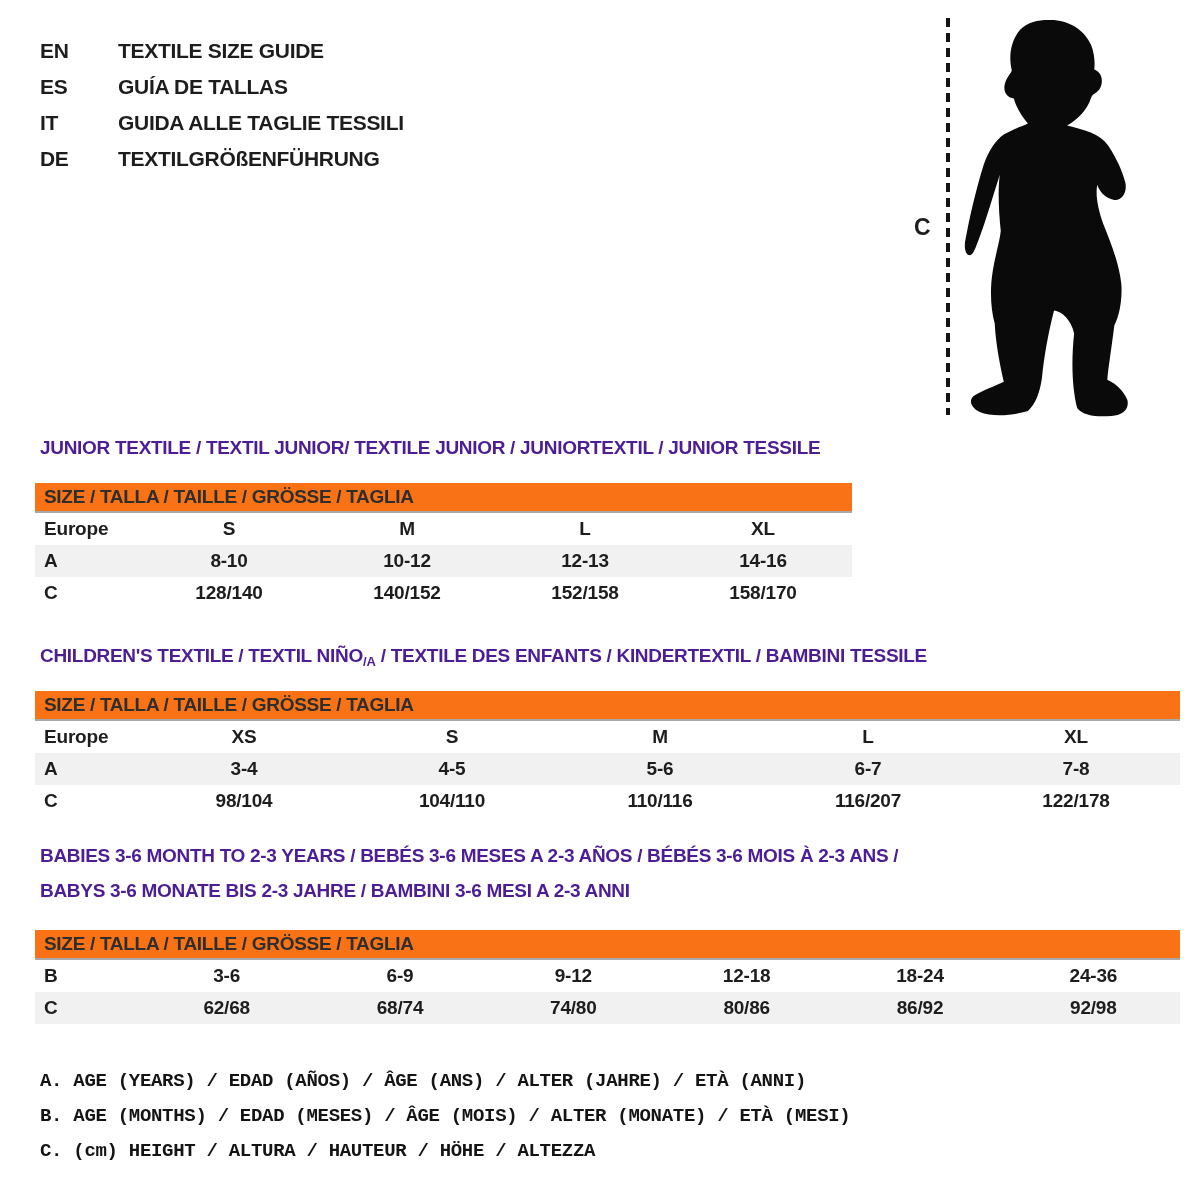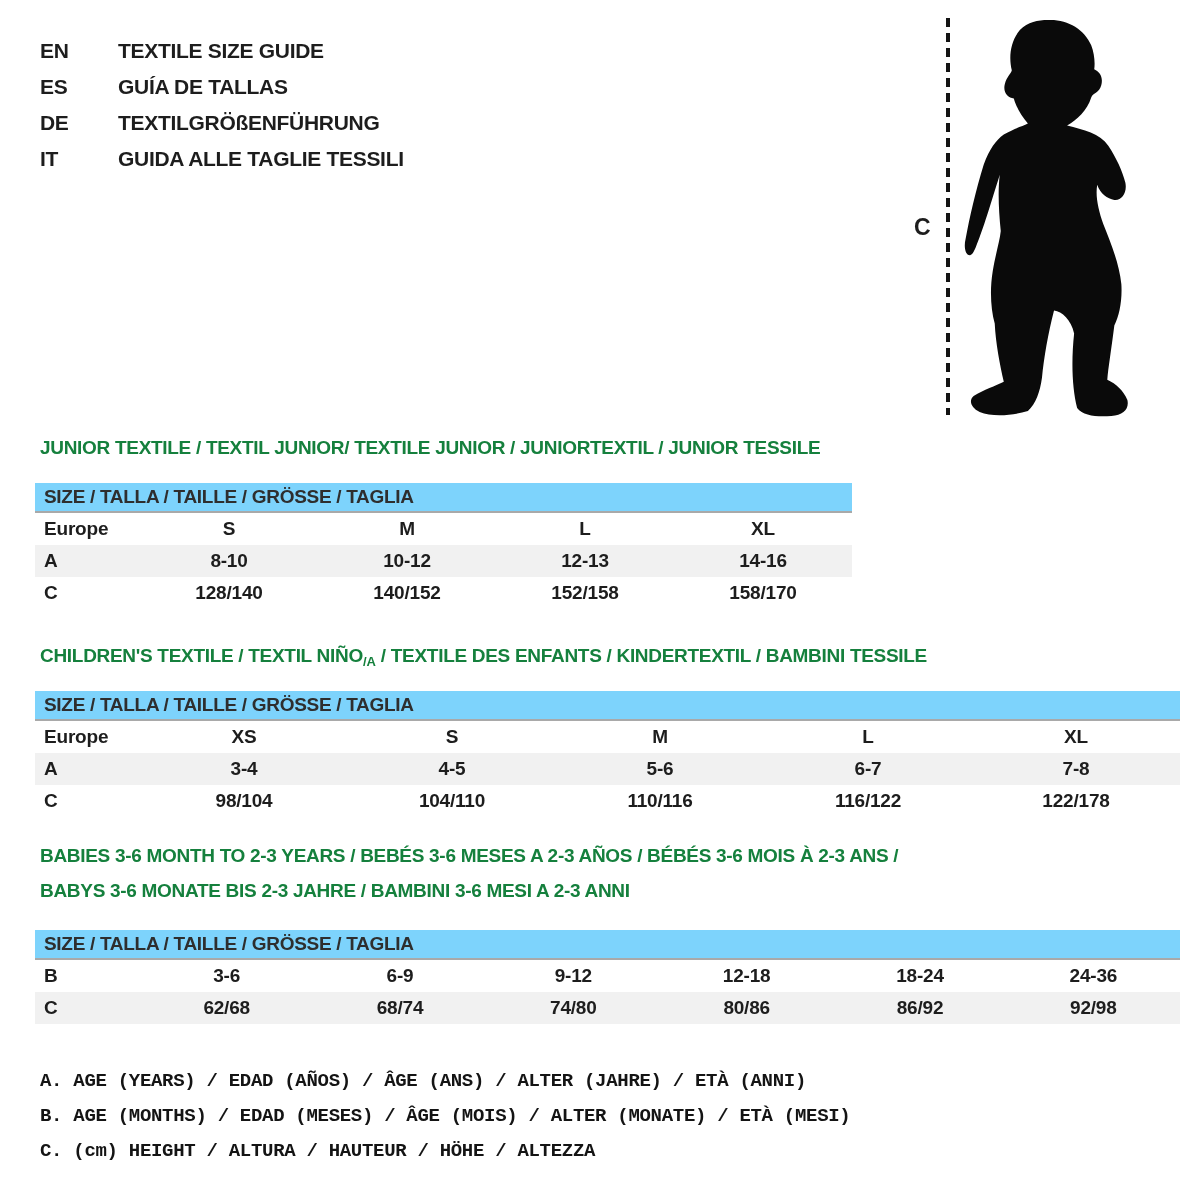--- a/index.html
+++ b/index.html
@@ -16,27 +16,27 @@
 
   
   .measure-line{
     position:absolute;left:946px;top:18px;width:4px;height:397px;
     background:repeating-linear-gradient(to bottom,#131313 0 9px,transparent 9px 15px);
   }
   .measure-label{position:absolute;left:914px;top:214px;font-size:23px;}
   .toddler{position:absolute;left:963px;top:18px;}
 
   
-  .sec-title{position:absolute;left:40px;font-size:19px;letter-spacing:-0.3px;white-space:nowrap;color:#15803d;}
+  .sec-title{position:absolute;left:40px;font-size:19px;letter-spacing:-0.3px;white-space:nowrap;color:#4c1d95;}
   .sub{font-size:13px;vertical-align:-4px;letter-spacing:0;}
 
   
   .sizetable{position:absolute;left:35px;}
   .size-header{
-    height:30px;background:#7dd3fc;border-bottom:2px solid #a9a9a9;box-sizing:border-box;
+    height:30px;background:#f97316;border-bottom:2px solid #a9a9a9;box-sizing:border-box;
     display:flex;align-items:center;padding-left:9px;font-size:19px;color:#2e2e2e;letter-spacing:-0.3px;
   }
   .trow{display:grid;height:32px;align-items:center;font-size:19px;letter-spacing:-0.2px;}
   .cols4{grid-template-columns:105px repeat(4,1fr);}
   .cols5{grid-template-columns:105px repeat(5,1fr);}
   .cols6{grid-template-columns:105px repeat(6,1fr);}
   .trow .lab{padding-left:9px;text-align:left;}
   .trow .val{text-align:center;}
   .alt{background:#f1f1f1;}
 
@@ -52,24 +52,24 @@
 <body>
 
 <div class="lang-block">
   <div class="lang-row">
     <span class="lang-code">EN</span><span>TEXTILE SIZE GUIDE</span>
   </div>
   <div class="lang-row">
     <span class="lang-code">ES</span><span>GUÍA DE TALLAS</span>
   </div>
   <div class="lang-row">
+    <span class="lang-code">IT</span><span>GUIDA ALLE TAGLIE TESSILI</span>
+  </div>
+  <div class="lang-row">
     <span class="lang-code">DE</span><span>TEXTILGRÖßENFÜHRUNG</span>
-  </div>
-  <div class="lang-row">
-    <span class="lang-code">IT</span><span>GUIDA ALLE TAGLIE TESSILI</span>
   </div>
 </div>
 
 <div class="measure-line"></div>
 <div class="measure-label">C</div>
 <svg class="toddler" width="172" height="402" viewBox="0 0 170 400">
   <path fill="#0a0a0a" d="
     M84,2
     C103,1 120,11 127,27
     C130,35 131,44 130,51
@@ -156,21 +156,21 @@
     <span class="val">4-5</span>
     <span class="val">5-6</span>
     <span class="val">6-7</span>
     <span class="val">7-8</span>
   </div>
   <div class="trow cols5">
     <span class="lab">C</span>
     <span class="val">98/104</span>
     <span class="val">104/110</span>
     <span class="val">110/116</span>
-    <span class="val">116/122</span>
+    <span class="val">116/207</span>
     <span class="val">122/178</span>
   </div>
 </div>
 
 <div class="sec-title" style="top:845px">BABIES 3-6 MONTH TO 2-3 YEARS / BEBÉS 3-6 MESES A 2-3 AÑOS / BÉBÉS 3-6 MOIS À 2-3 ANS /</div>
 <div class="sec-title" style="top:880px">BABYS 3-6 MONATE BIS 2-3 JAHRE / BAMBINI 3-6 MESI A 2-3 ANNI</div>
 <div class="sizetable tbl-babies">
   <div class="size-header">SIZE / TALLA / TAILLE / GRÖSSE / TAGLIA</div>
   <div class="trow cols6">
     <span class="lab">B</span>

